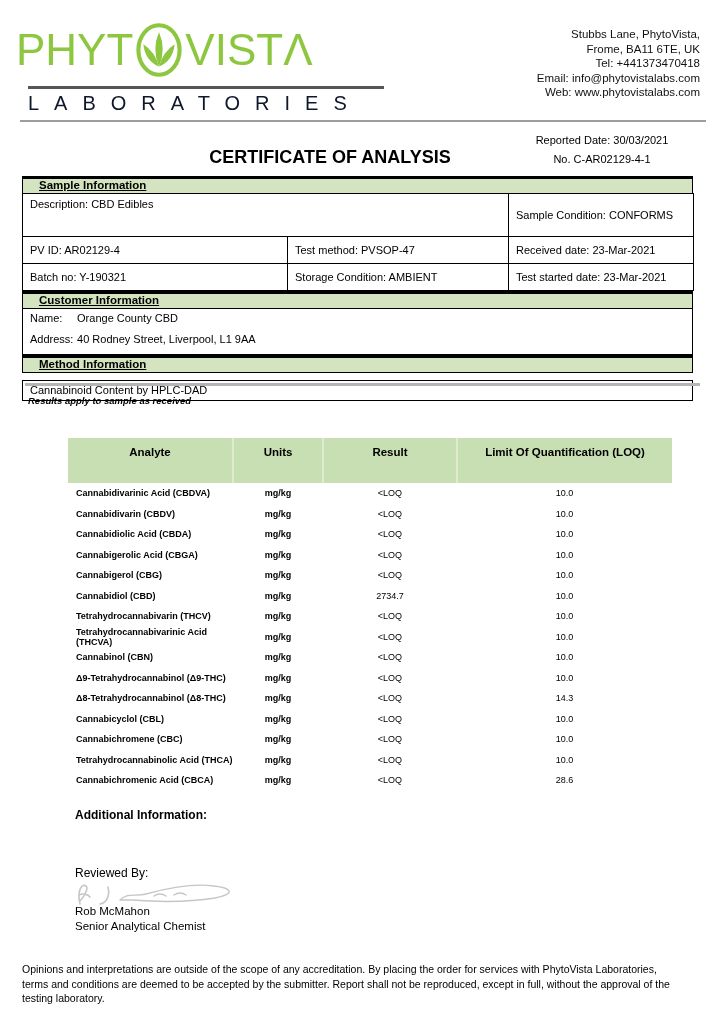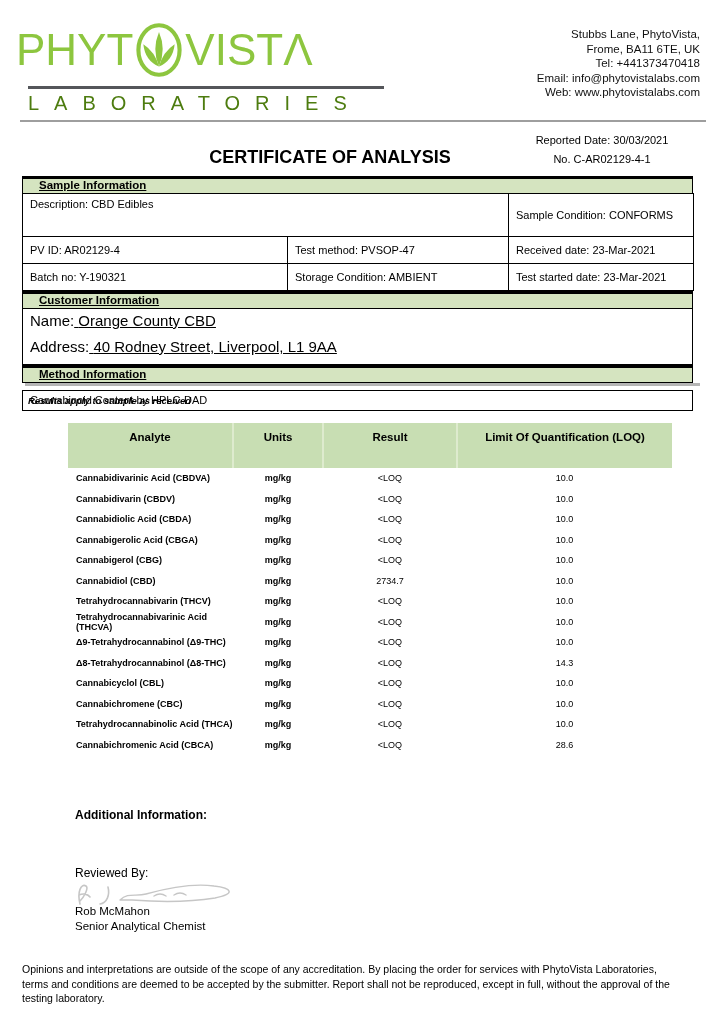--- a/index.html
+++ b/index.html
@@ -10,21 +10,21 @@
   
   .brand-row {
     position:absolute; left:16px; top:22px; display:flex; align-items:center;
     color:#8dc63f; font-size:44px; font-weight:400; letter-spacing:0px; line-height:1;
   }
   .brand-row .seg { display:block; }
   .leaf-o { margin:0 1px; display:block; }
   .laboratories {
     position:absolute; left:28px; top:86px; width:356px;
     border-top:3px solid #54565a; padding-top:3px;
-    color:#4d7c0f; font-size:20px; letter-spacing:15px; white-space:nowrap;
+    color:#0f172a; font-size:20px; letter-spacing:15px; white-space:nowrap;
   }
   .contact {
     position:absolute; right:25px; top:27px; text-align:right;
     font-size:11.5px; line-height:14.6px; color:#111;
   }
   .hr-main { position:absolute; top:120px; left:20px; width:686px; height:2px; background:#9e9e9e; }
 
   
   .cert-title {
     position:absolute; left:150px; top:147px; width:360px; text-align:center;
@@ -39,31 +39,31 @@
   .info-block { position:absolute; left:22px; top:176px; width:671px; }
   .green-bar {
     background:#d5e4c0; border:1px solid #000; border-top:3px solid #000;
     font-weight:bold; text-decoration:underline; font-size:11.5px;
     padding:0 0 1px 16px; line-height:13px;
   }
   table.info-table { width:100%; border-collapse:collapse; font-size:11px; margin-top:-1px; table-layout:fixed; }
   table.info-table td { border:1px solid #000; padding:2px 7px; vertical-align:middle; height:22px; }
   table.info-table td.desc { height:36px; vertical-align:top; padding-top:4px; }
   .cust-box {
-    border:1px solid #000; border-top:none; font-size:15px; padding:4px 7px 3px; margin-top:-1px;text-decoration:underline;
+    border:1px solid #000; border-top:none; font-size:11px; padding:4px 7px 3px; margin-top:-1px;
   }
   .cust-line { margin-bottom:9px; }
   .cust-line:last-child { margin-bottom:6px; }
   .cust-label { display:inline-block; min-width:44px; }
   .method-box { border:1px solid #000; font-size:11px; padding:3px 7px 4px; margin-top:7px; }
 
   
   .divider-thick { position:absolute; top:383px; left:25px; width:675px; height:3px; background:#b5b5b5; }
   .results-note { position:absolute; left:28px; top:395px; font-size:9.5px; font-weight:bold; font-style:italic; }
-  table.results { position:absolute; left:68px; top:423px; width:604px; border-collapse:collapse; table-layout:fixed; }
+  table.results { position:absolute; left:68px; top:438px; width:604px; border-collapse:collapse; table-layout:fixed; }
   table.results th {
     background:#c8deb3; font-size:11.5px; font-weight:bold; height:36px;
     vertical-align:top; padding-top:8px; text-align:center; border-right:2px solid #deebce;
   }
   table.results th:last-child { border-right:none; }
   table.results td { font-size:9px; height:20.5px; text-align:center; padding:0; }
   table.results td.c-analyte { text-align:left; padding-left:8px; font-weight:bold; }
   table.results td.c-units { font-weight:bold; }
 
   
@@ -214,20 +214,26 @@
           <td class="c-result">&lt;LOQ</td>
           <td class="c-loq">10.0</td>
         </tr>
         <tr>
           <td class="c-analyte">Tetrahydrocannabivarinic Acid (THCVA)</td>
           <td class="c-units">mg/kg</td>
           <td class="c-result">&lt;LOQ</td>
           <td class="c-loq">10.0</td>
         </tr>
         <tr>
+          <td class="c-analyte">Cannabinol (CBN)</td>
+          <td class="c-units">mg/kg</td>
+          <td class="c-result">&lt;LOQ</td>
+          <td class="c-loq">10.0</td>
+        </tr>
+        <tr>
           <td class="c-analyte">Δ9-Tetrahydrocannabinol (Δ9-THC)</td>
           <td class="c-units">mg/kg</td>
           <td class="c-result">&lt;LOQ</td>
           <td class="c-loq">10.0</td>
         </tr>
         <tr>
           <td class="c-analyte">Δ8-Tetrahydrocannabinol (Δ8-THC)</td>
           <td class="c-units">mg/kg</td>
           <td class="c-result">&lt;LOQ</td>
           <td class="c-loq">14.3</td>

